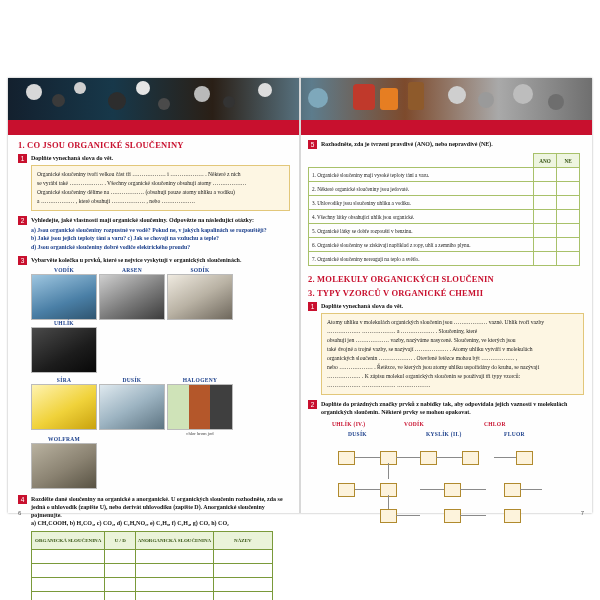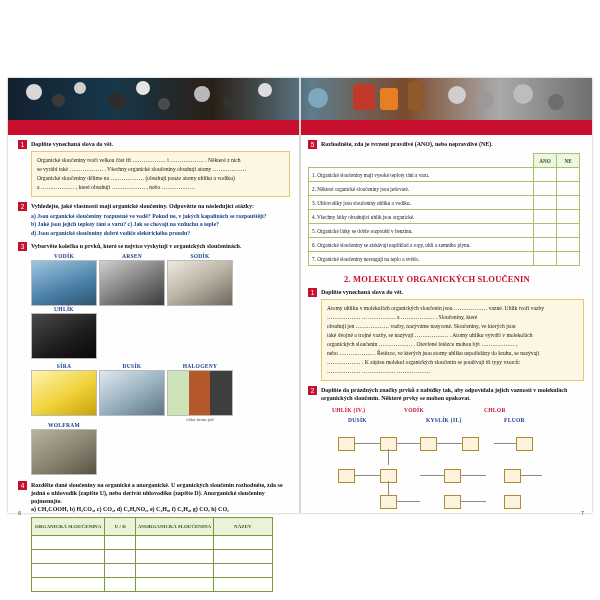--- a/index.html
+++ b/index.html
@@ -76,20 +76,21 @@
       <div class="mol" style="left:470px;top:14px;width:16px;height:16px;background:#9a9a9a;"></div>
       <div class="mol" style="left:505px;top:6px;width:20px;height:20px;background:#bdbdbd;"></div>
       <div class="mol" style="left:540px;top:16px;width:16px;height:16px;background:#6e6e6e;"></div>
     </div>
     <div class="bannerbar"></div>
 
     <div class="gutter"></div>
 
     <div class="colL">
 
+      <h2 class="sec">1. CO JSOU ORGANICKÉ SLOUČENINY</h2>
 
       <div class="numtask">
         <div class="numbox">1</div>
         <div class="tasktext">Doplňte vynechaná slova do vět.</div>
         <div class="panel">
           <div>Organické sloučeniny tvoří velkou část tří ……………… i ……………… . Některé z nich</div>
           <div>se vyrábí také ……………… . Všechny organické sloučeniny obsahují atomy ………………</div>
           <div>Organické sloučeniny dělíme na ……………… (obsahují pouze atomy uhlíku a vodíku)</div>
           <div>a ……………… , které obsahují ……………… , nebo ………………</div>
         </div>
@@ -236,21 +237,22 @@
               <td class="n"></td>
             </tr>
         <tr>
               <td>7. Organické sloučeniny nereagují na teplo a světlo.</td>
               <td class="n"></td>
               <td class="n"></td>
             </tr>
       </tbody>
         </table>
 
-      <h2 class="sec" style="margin-top:8px;margin-left:36px;">2. MOLEKULY ORGANICKÝCH SLOUČENIN</h2>
+      <h2 class="sec" style="margin-top:8px;">2. MOLEKULY ORGANICKÝCH SLOUČENIN</h2>
+      <h2 class="sec">3. TYPY VZORCŮ V ORGANICKÉ CHEMII</h2>
 
       <div class="numtask">
         <div class="numbox">1</div>
         <div class="tasktext">Doplňte vynechaná slova do vět.</div>
         <div class="panel">
           <div>Atomy uhlíku v molekulách organických sloučenin jsou ……………… vazné. Uhlík tvoří vazby</div>
           <div>………………  ………………  a  ………………  . Sloučeniny, které</div>
           <div>obsahují jen ……………… vazby, nazýváme nasycené. Sloučeniny, ve kterých jsou</div>
           <div>také dvojné a trojné vazby, se nazývají ……………… . Atomy uhlíku vytváří v molekulách</div>
           <div>organických sloučenin ……………… . Otevřené řetězce mohou být ……………… ,</div>

